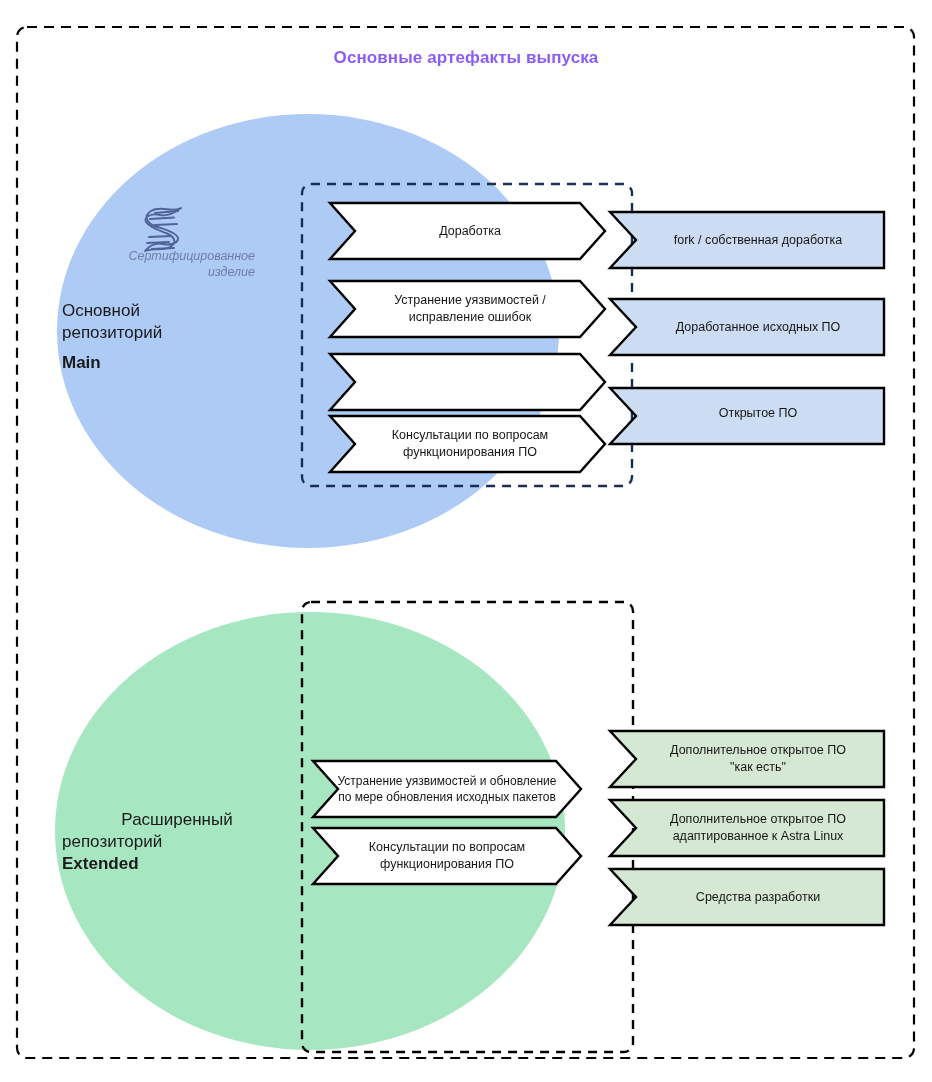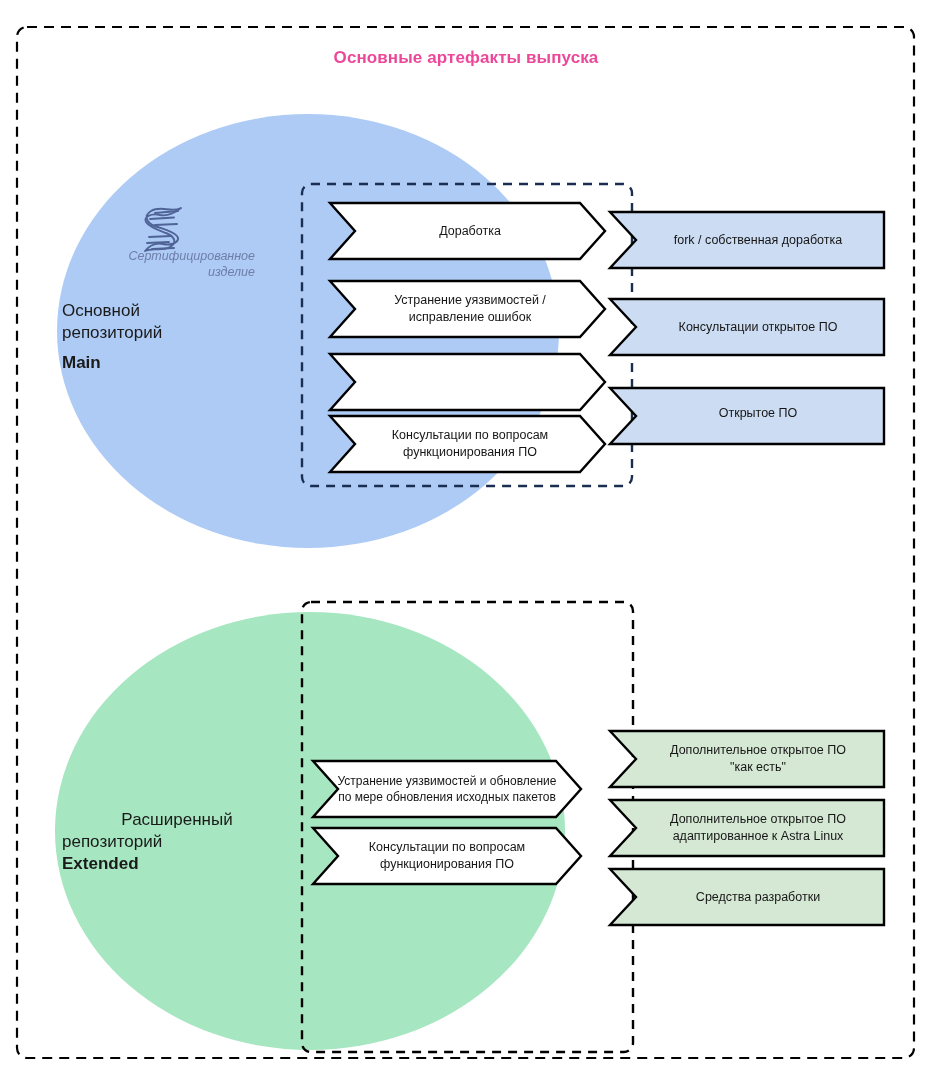--- a/index.html
+++ b/index.html
@@ -32,21 +32,21 @@
     text-align: center;
     color: #1a1a1a;
     line-height: 1.25;
     white-space: pre-line;
   }
   .diagram-title {
     left: 0; top: 47px;
     width: 932px;
     font-size: 17px;
     font-weight: bold;
-    color: #ec4899;
+    color: #8b5cf6;
     letter-spacing: .1px;
   }
   .repo-label {
     font-size: 17px;
     text-align: left;
     color: #1a1a1a;
     line-height: 1.33;
   }
   .cert-caption {
     font-size: 12.5px;
@@ -130,21 +130,21 @@
     <div class="txt repo-label" style="left:62px; top:322px; width:220px;">репозиторий</div>
     <div class="txt repo-label strong" style="left:62px; top:352px; width:220px; font-weight:bold;">Main</div>
 
     <div class="txt chev-label" style="left:357px; top:203px; width:226px; height:56px;">Доработка</div>
     <div class="txt chev-label" style="left:357px; top:281px; width:226px; height:56px;">Устранение уязвимостей /
 исправление ошибок</div>
     <div class="txt chev-label" style="left:357px; top:416px; width:226px; height:56px;">Консультации по вопросам
 функционирования ПО</div>
 
     <div class="txt chev-label" style="left:638px; top:212px; width:240px; height:56px;">fork / собственная доработка</div>
-    <div class="txt chev-label" style="left:638px; top:299px; width:240px; height:56px;">Консультации открытое ПО</div>
+    <div class="txt chev-label" style="left:638px; top:299px; width:240px; height:56px;">Доработанное исходных ПО</div>
     <div class="txt chev-label" style="left:638px; top:388px; width:240px; height:50px;">Открытое ПО</div>
 
     <div class="txt repo-label" style="left:62px; top:809px; width:230px;text-align:center;">Расширенный</div>
     <div class="txt repo-label" style="left:62px; top:831px; width:230px;">репозиторий</div>
     <div class="txt repo-label strong" style="left:62px; top:853px; width:230px; font-weight:bold;">Extended</div>
 
     <div class="txt chev-label chev-label-sm" style="left:336px; top:761px; width:222px; height:56px;">Устранение уязвимостей и обновление
 по мере обновления исходных пакетов</div>
     <div class="txt chev-label" style="left:336px; top:828px; width:222px; height:56px;">Консультации по вопросам
 функционирования ПО</div>

